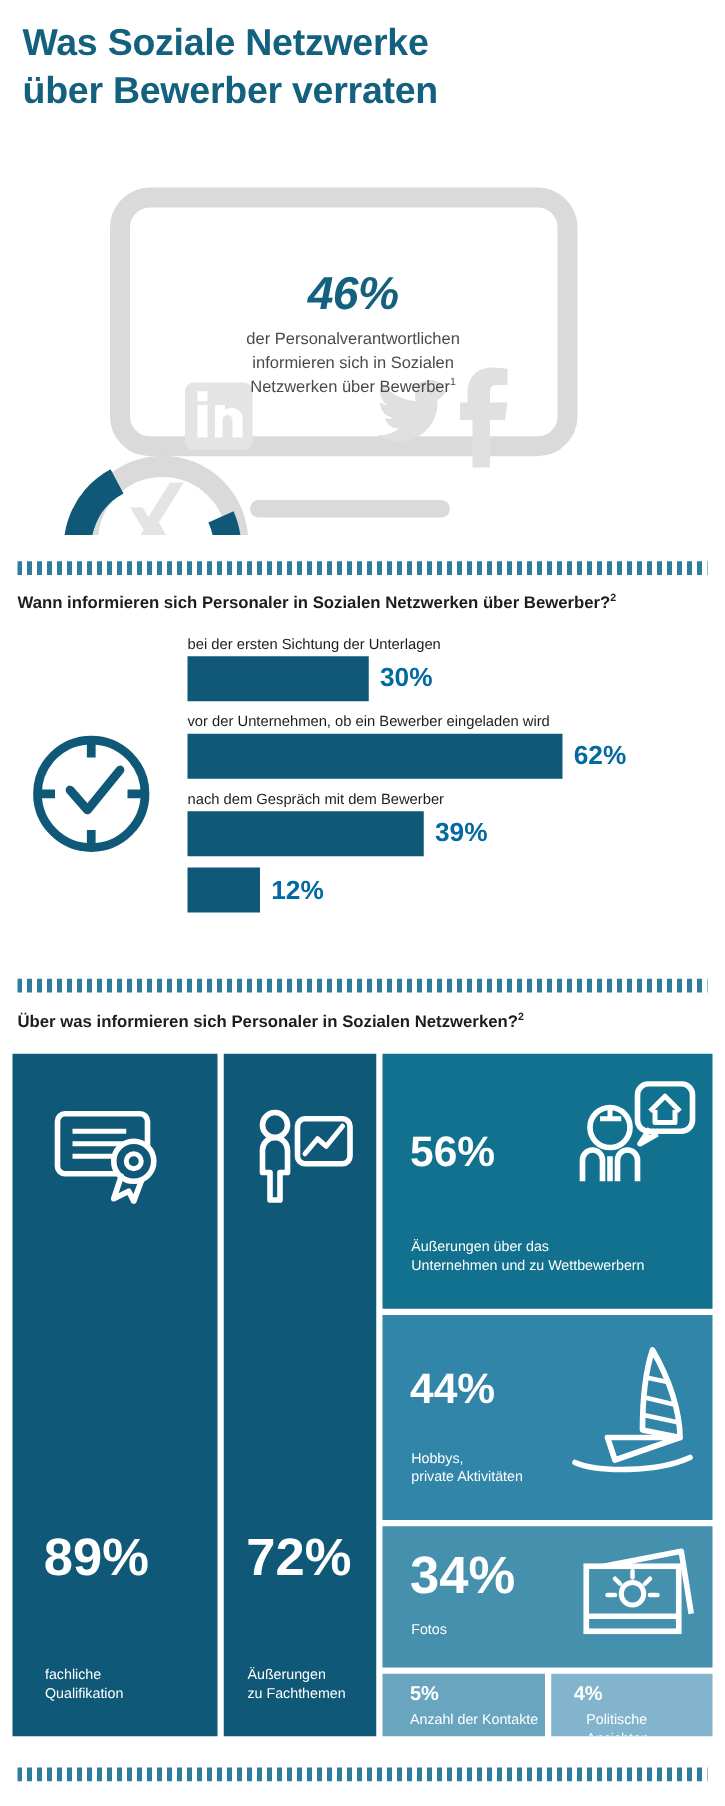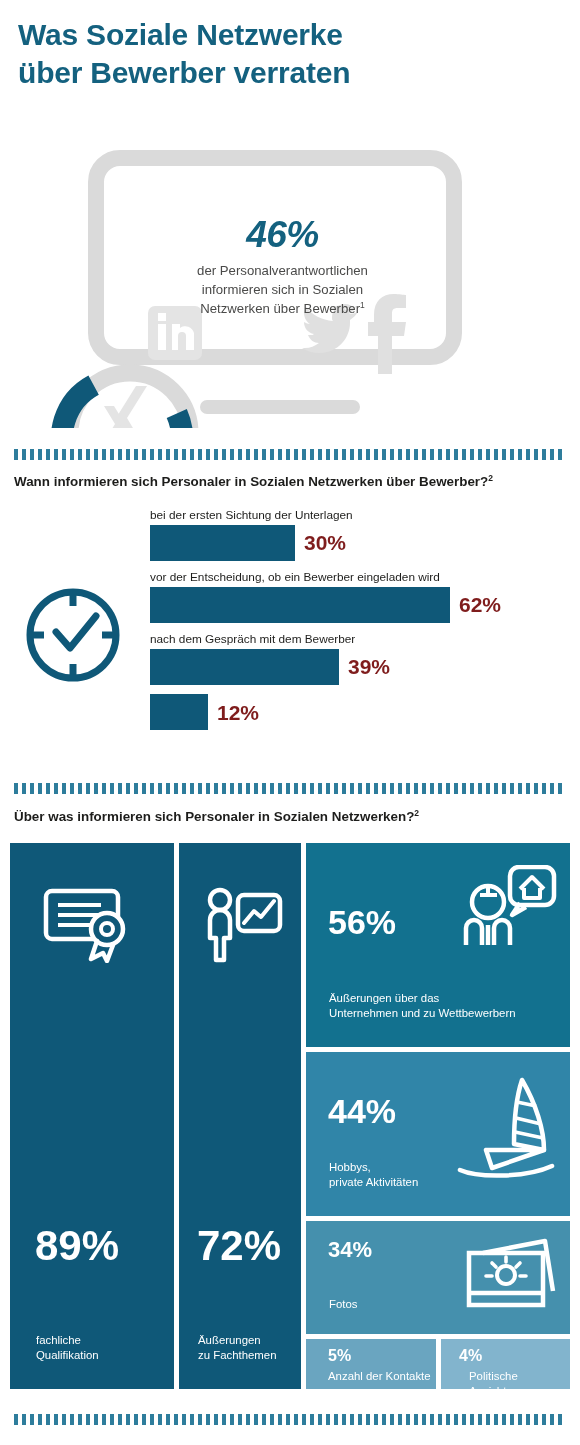--- a/index.html
+++ b/index.html
@@ -109,21 +109,21 @@
     margin-bottom: 2px;
   }
   .bar-row { display: flex; align-items: center; }
   .bar-fill {
     height: 36px;
     background: #0f5878;
   }
   .bar-value {
     font-size: 21px;
     font-weight: bold;
-    color: #7f1d1d;
+    color: #0369a1;
     margin-left: 9px;
     line-height: 1;
   }
 
   
   .treemap {
     position: absolute;
     left: 10px;
     top: 843px;
     width: 560px;
@@ -233,21 +233,21 @@
 
     <div class="bar-group" style="top:8px;">
       <div class="bar-label">bei der ersten Sichtung der Unterlagen</div>
       <div class="bar-row">
         <div class="bar-fill" style="width:145px;"></div>
         <div class="bar-value">30%</div>
       </div>
     </div>
 
     <div class="bar-group" style="top:70px;">
-      <div class="bar-label">vor der Entscheidung, ob ein Bewerber eingeladen wird</div>
+      <div class="bar-label">vor der Unternehmen, ob ein Bewerber eingeladen wird</div>
       <div class="bar-row">
         <div class="bar-fill" style="width:300px;"></div>
         <div class="bar-value">62%</div>
       </div>
     </div>
 
     <div class="bar-group" style="top:132px;">
       <div class="bar-label">nach dem Gespräch mit dem Bewerber</div>
       <div class="bar-row">
         <div class="bar-fill" style="width:189px;"></div>
@@ -353,21 +353,21 @@
           <circle cx="45" cy="40" r="9" fill="none" stroke="#fff" stroke-width="4"></circle>
           <g stroke="#fff" stroke-width="3.6" stroke-linecap="round">
             <line x1="45" y1="22" x2="45" y2="27"></line>
             <line x1="31" y1="28" x2="35" y2="32"></line>
             <line x1="59" y1="28" x2="55" y2="32"></line>
             <line x1="25" y1="41" x2="31" y2="41"></line>
             <line x1="65" y1="41" x2="59" y2="41"></line>
           </g>
         </svg>
       </div>
-      <div class="tm-pct" style="left:22px; top:18px; font-size:22px;">34%</div>
+      <div class="tm-pct" style="left:22px; top:18px; font-size:42px;">34%</div>
       <div class="tm-label" style="left:23px; top:76px;">
         <span>Fotos</span>
       </div>
     </div>
 
     <div class="tm-cell" style="left:296px; top:496px; width:130px; height:50px; background:#6aa5c0;">
       <div class="tm-pct" style="left:22px; top:9px; font-size:16px;">5%</div>
       <div class="tm-label" style="left:22px; top:30px;">
         <span>Anzahl der Kontakte</span>
       </div>

